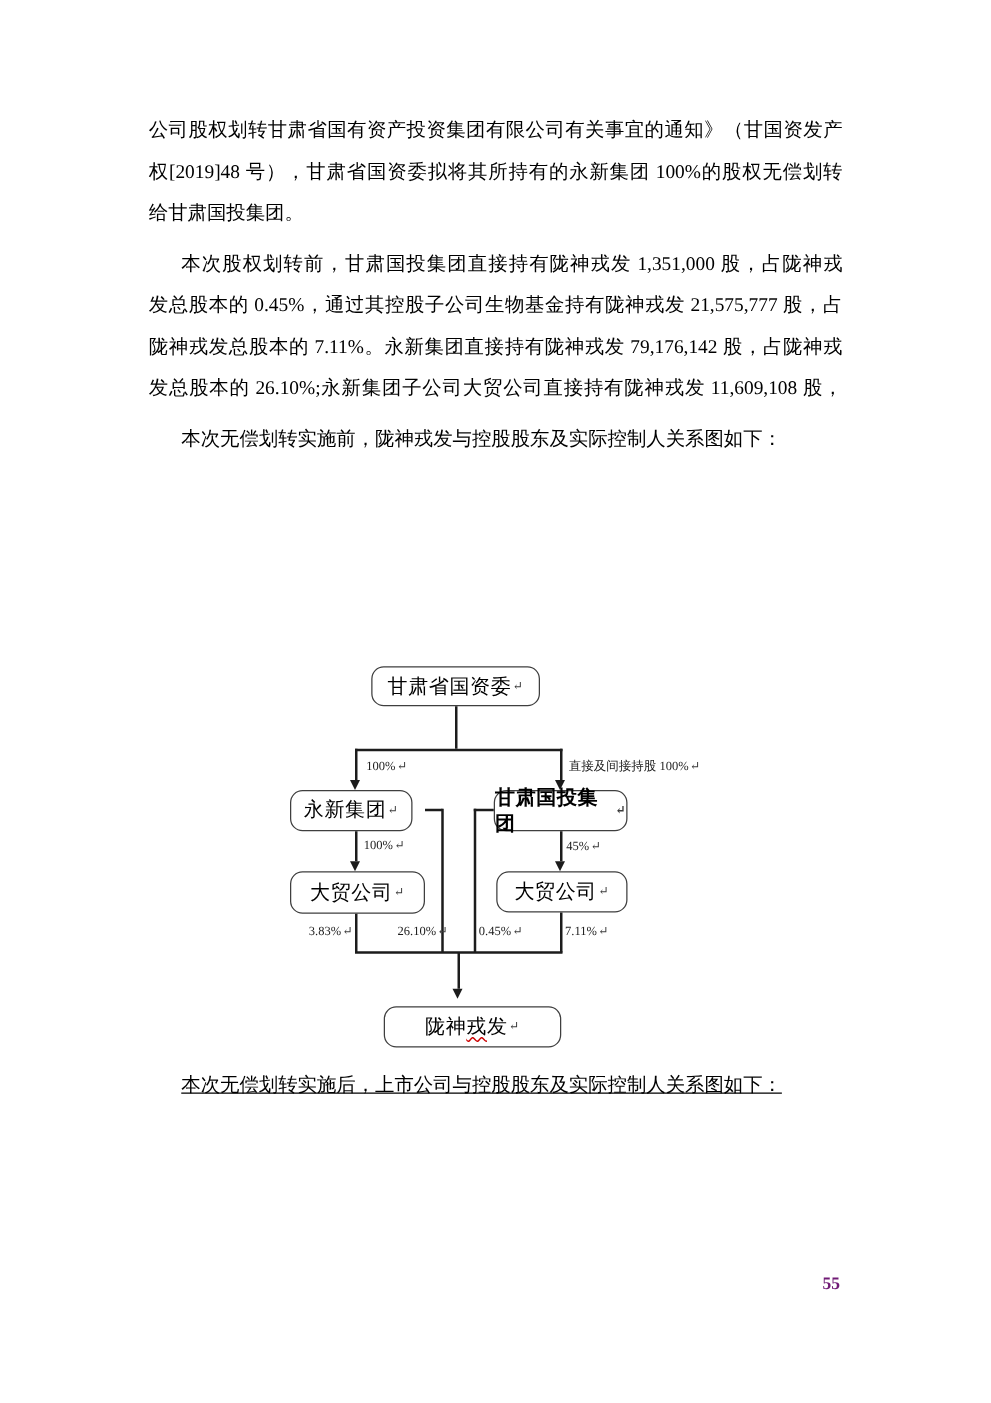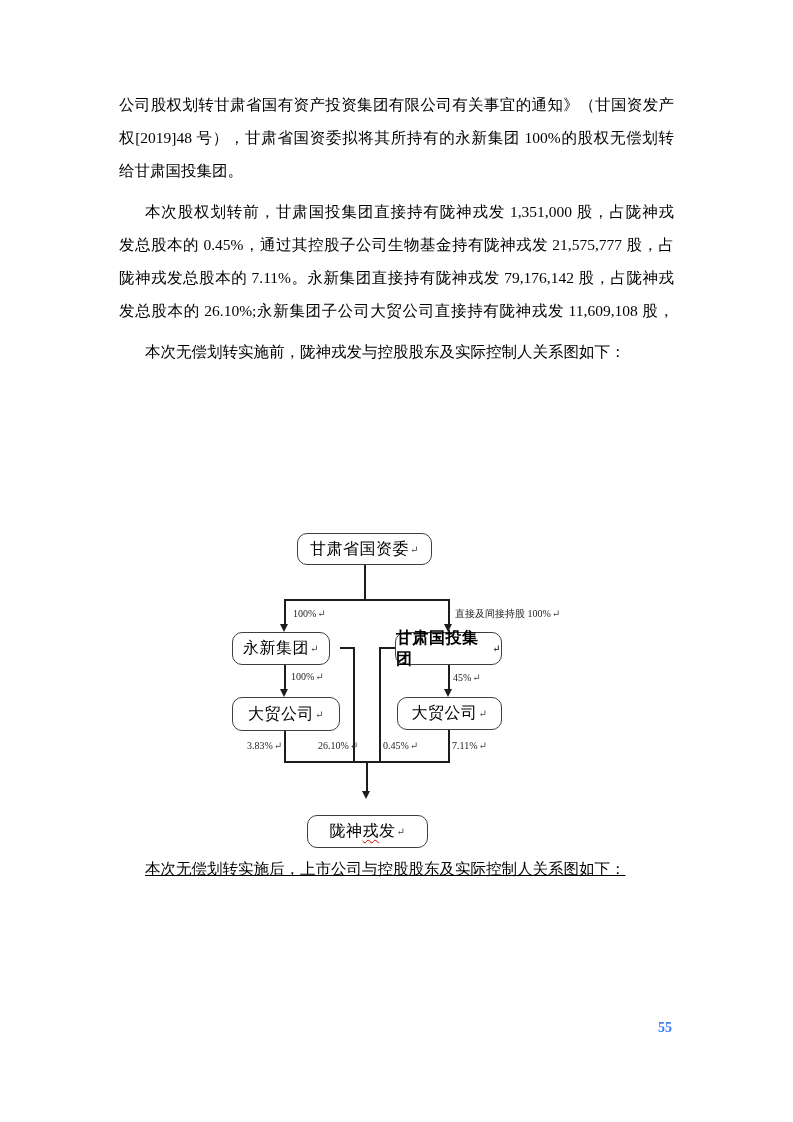--- a/index.html
+++ b/index.html
@@ -49,21 +49,21 @@
   .rmark { font-size:10px; color:#3c3c3c; margin-left:1px; }
   .wavy {
     text-decoration:underline wavy #cc0000;
     text-decoration-thickness:1px;
     text-underline-offset:3px;
     text-decoration-skip-ink:none;
   }
   
   .pagenum {
     position:absolute; left:658px; top:1020px;
-    font-size:14px; font-weight:bold; color:#3b82f6;
+    font-size:14px; font-weight:bold; color:#701a75;
   }
 </style>
 </head>
 <body>
 
 <div class="page">
 
   <div class="textblock">
     <div class="para">
       <div class="tline">公司股权划转甘肃省国有资产投资集团有限公司有关事宜的通知》（甘国资发产</div>
@@ -151,21 +151,21 @@
       <span>0.45%</span><span class="rmark">↵</span>
     </div>
     <div class="dlabel" style="left:452px; top:215px;">
       <span>7.11%</span><span class="rmark">↵</span>
     </div>
 
     <div class="dline" style="left:284px; top:236px; width:165.5px; height:1.5px;"></div>
     <div class="dline" style="left:366px; top:237px; width:1.5px; height:29px;"></div>
     <div class="ahead" style="left:362px; top:266px;"></div>
 
-    <div class="dbox" style="left:307px; top:290px; width:121px; height:33px;">
+    <div class="dbox" style="left:307px; top:280px; width:142px; height:33px;">
       <span>陇神</span>
         <span class="wavy">戎</span>
         <span>发</span>
         <span class="rmark">↵</span>
     </div>
   </div>
 
   <div class="p5">本次无偿划转实施后，上市公司与控股股东及实际控制人关系图如下：</div>
 
   <div class="pagenum">55</div>

